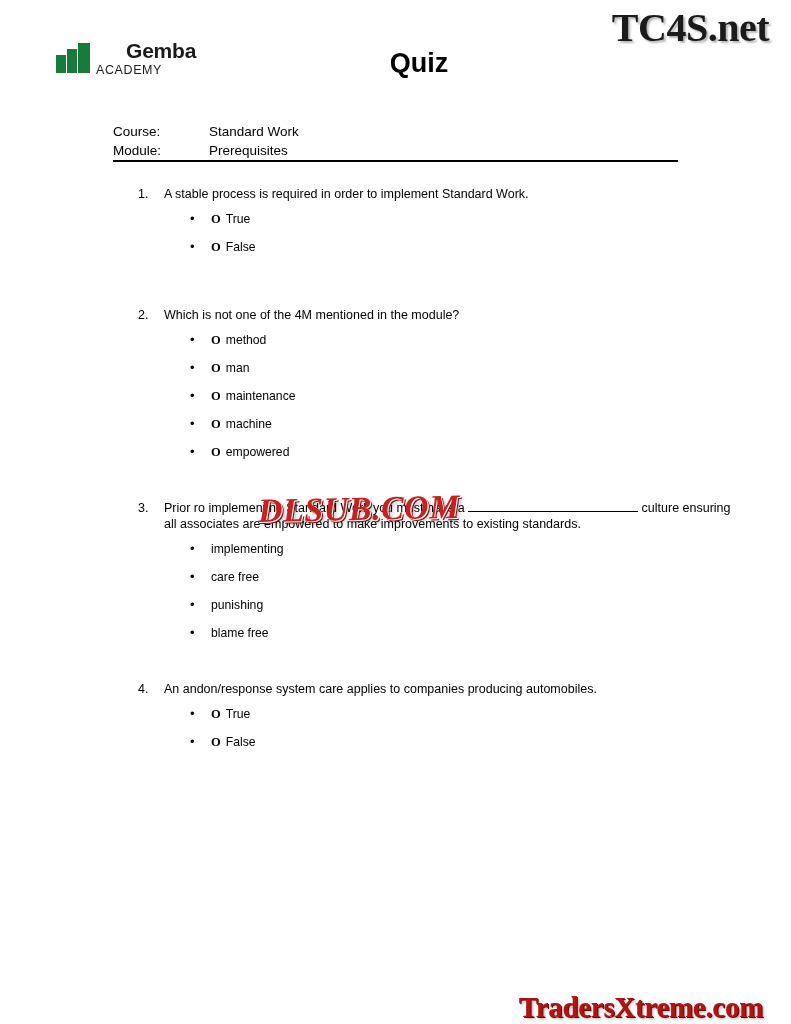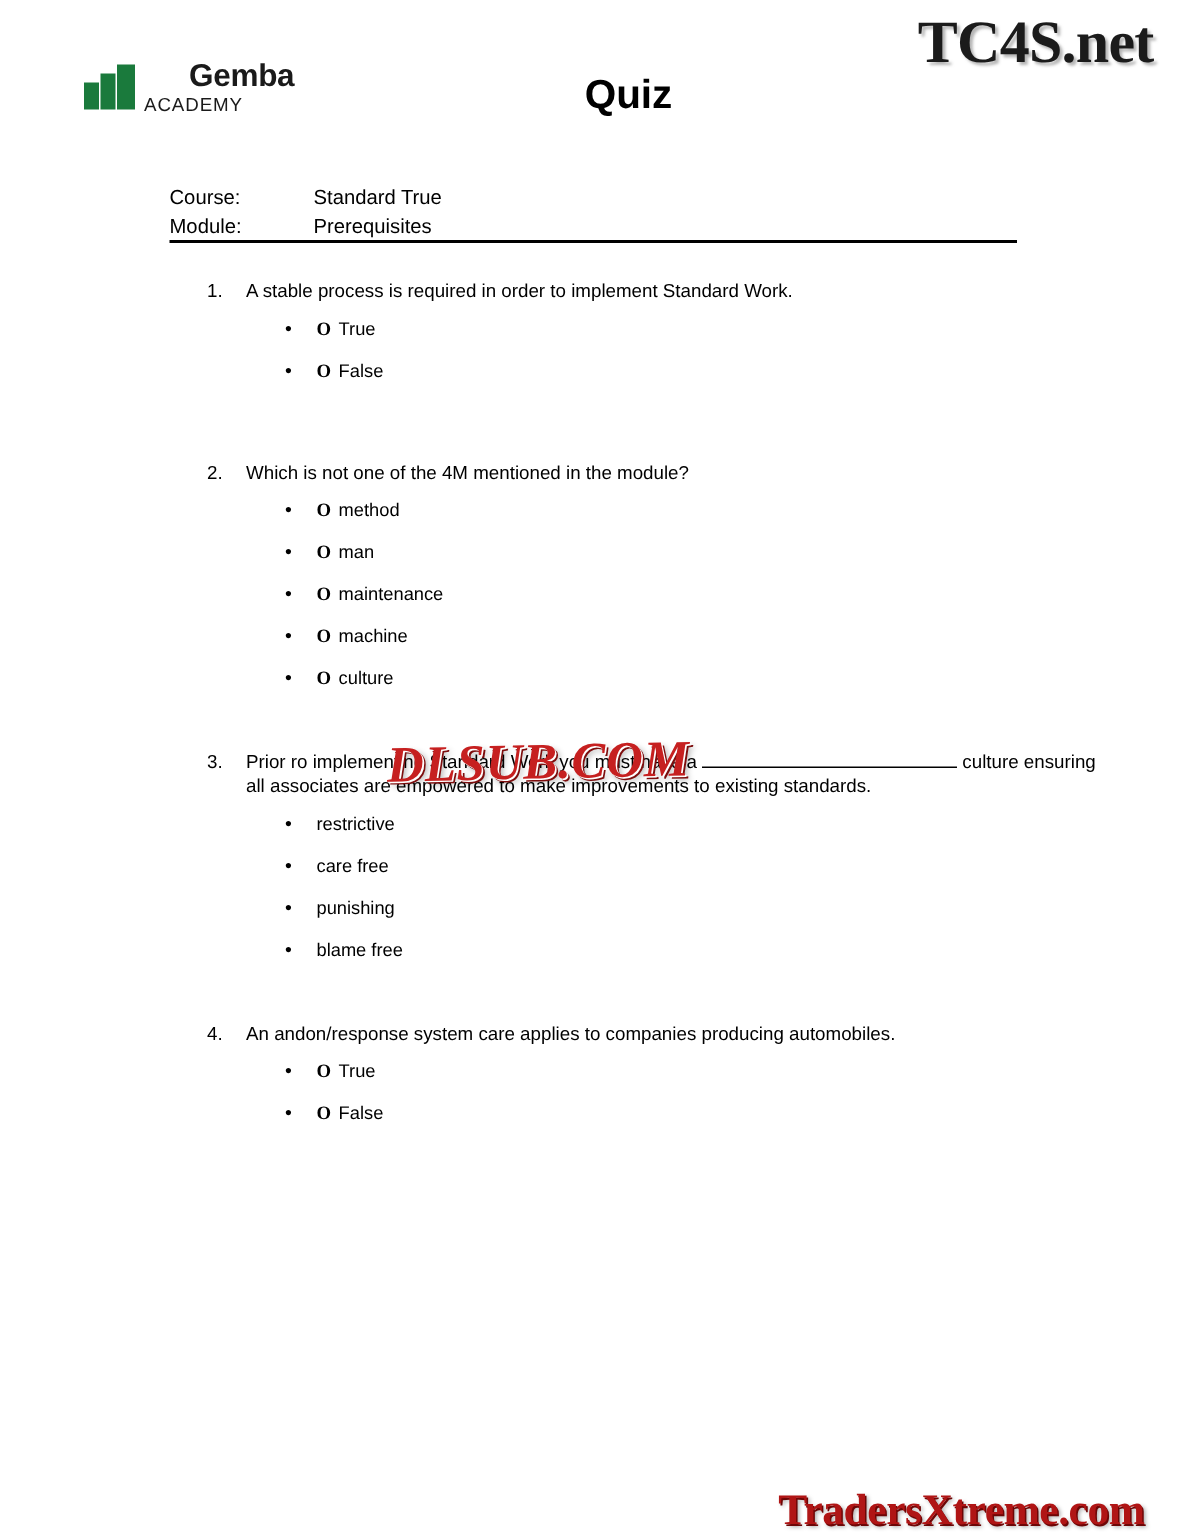--- a/index.html
+++ b/index.html
@@ -225,21 +225,21 @@
       <span class="t1">Gemba</span>
       <span class="t2">ACADEMY</span>
     </div>
   </div>
 
   <div class="doc-title">Quiz</div>
 
   <div class="meta">
     <div class="meta-row">
       <div class="meta-label">Course:</div>
-      <div class="meta-value">Standard True</div>
+      <div class="meta-value">Standard Work</div>
     </div>
     <div class="meta-row">
       <div class="meta-label">Module:</div>
       <div class="meta-value">Prerequisites</div>
     </div>
   </div>
   <div class="meta-rule"></div>
 
   <div class="content">
 
@@ -286,40 +286,40 @@
           <span class="opt-label">maintenance</span>
         </div>
         <div class="opt">
           <span class="opt-bullet">•</span>
           <span class="opt-radio">O</span>
           <span class="opt-label">machine</span>
         </div>
         <div class="opt">
           <span class="opt-bullet">•</span>
           <span class="opt-radio">O</span>
-          <span class="opt-label">culture</span>
+          <span class="opt-label">empowered</span>
         </div>
       </div>
     </div>
 
     <div class="spacer-md"></div>
 
     <div class="q">
       <div class="q-head">
         <div class="q-num">3.</div>
         <div class="q-text">
           <span>Prior ro implementing Standard Work you must have a</span>
           <span class="blank"></span>
           <span>culture ensuring all associates are empowered to make improvements to existing standards.</span>
         </div>
       </div>
       <div class="options">
         <div class="opt">
           <span class="opt-bullet">•</span>
-          <span class="opt-label">restrictive</span>
+          <span class="opt-label">implementing</span>
         </div>
         <div class="opt">
           <span class="opt-bullet">•</span>
           <span class="opt-label">care free</span>
         </div>
         <div class="opt">
           <span class="opt-bullet">•</span>
           <span class="opt-label">punishing</span>
         </div>
         <div class="opt">

